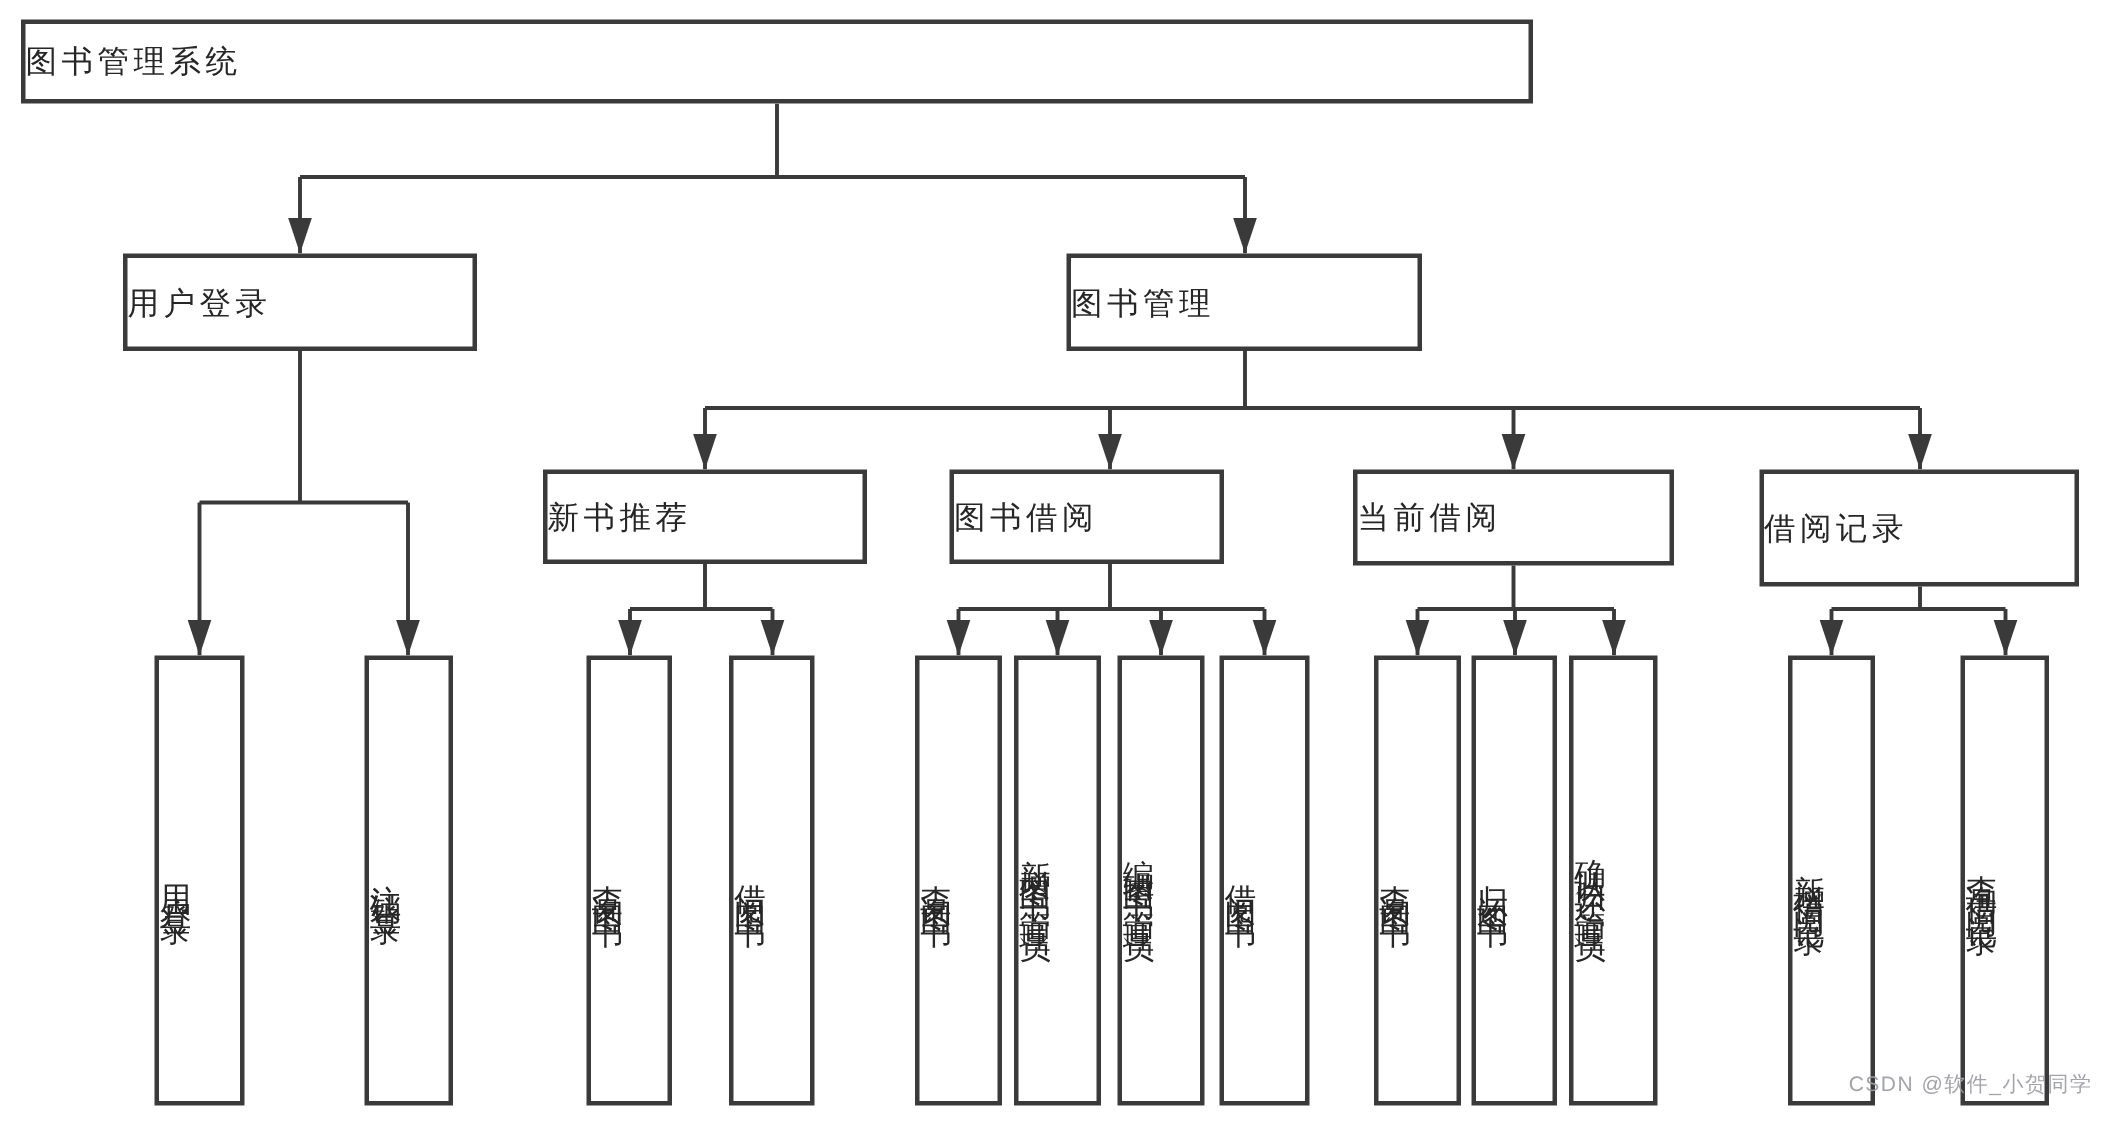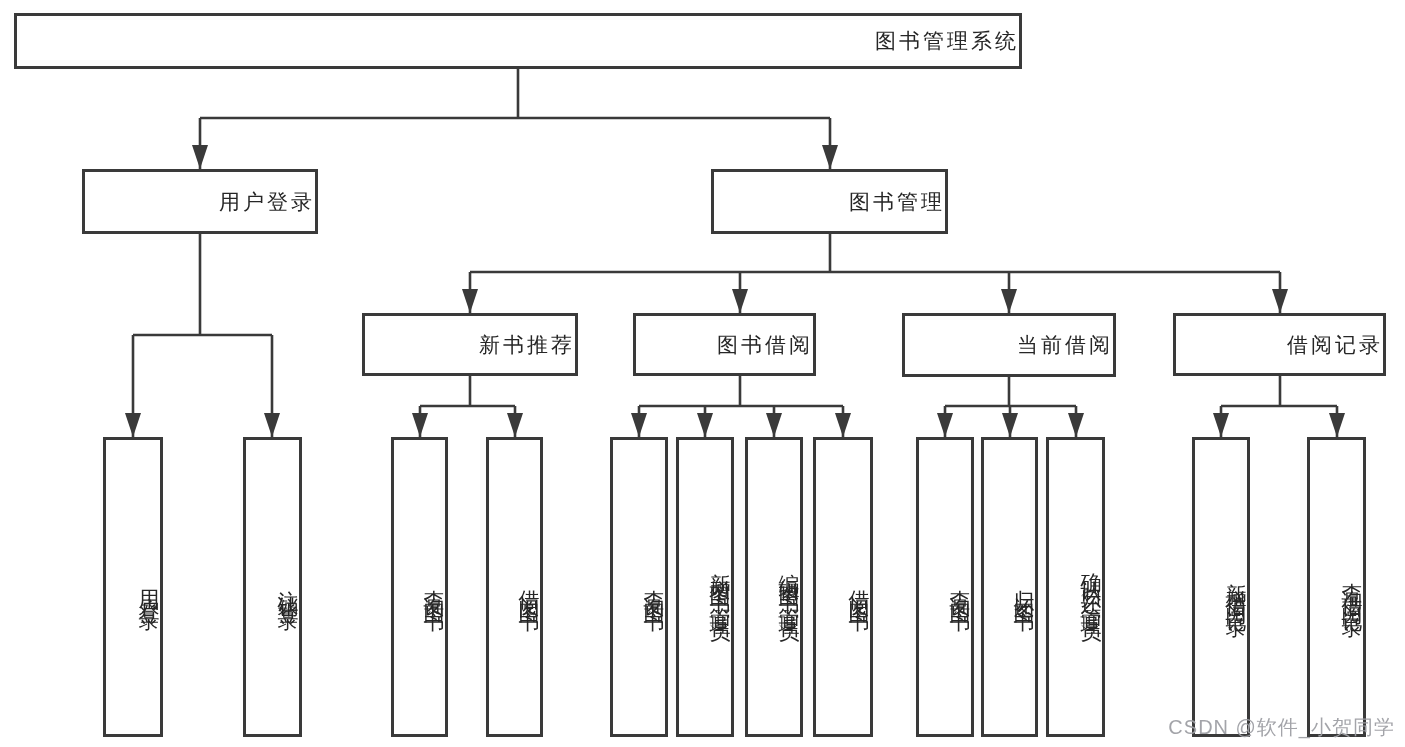--- a/index.html
+++ b/index.html
@@ -11,40 +11,40 @@
     overflow:hidden;
   }
   svg.wires { position:absolute; left:0; top:0; z-index:0; }
   .node {
     position:absolute;
     box-sizing:border-box;
     background:#ffffff;
     border:3px solid #3a3a3a;
     display:flex;
     align-items:center;
-    justify-content:flex-end;
+    justify-content:flex-start;
     color:#262626;
     z-index:1;
   }
   .node.h span {
     font-size:21px;
     letter-spacing:3px;
     white-space:nowrap;
   }
   .node.v span {
     writing-mode:vertical-rl;
     text-orientation:mixed;
     font-size:21px;
     letter-spacing:7px;
     line-height:1;
   }
   .watermark {
     position:absolute;
     top:714px; right:10px;
-    font-size:20px;
+    font-size:14px;
     color:rgba(158,159,164,0.95);
     letter-spacing:1px;
     z-index:2;
     white-space:nowrap;
   }
 </style>
 </head>
 <body>
 
 <div class="canvas">
@@ -120,21 +120,21 @@
 
   <div class="node h" style="left:362px;top:313px;width:216px;height:63px">
     <span>新书推荐</span>
   </div>
   <div class="node h" style="left:633px;top:313px;width:183px;height:63px">
     <span>图书借阅</span>
   </div>
   <div class="node h" style="left:902px;top:313px;width:214px;height:64px">
     <span>当前借阅</span>
   </div>
-  <div class="node h" style="left:1173px;top:313px;width:213px;height:63px">
+  <div class="node h" style="left:1173px;top:313px;width:213px;height:78px">
     <span>借阅记录</span>
   </div>
 
   <div class="node v" style="left:103px;top:437px;width:60px;height:300px">
     <span>用户登录</span>
   </div>
   <div class="node v" style="left:243px;top:437px;width:59px;height:300px">
     <span>注销登录</span>
   </div>
 

